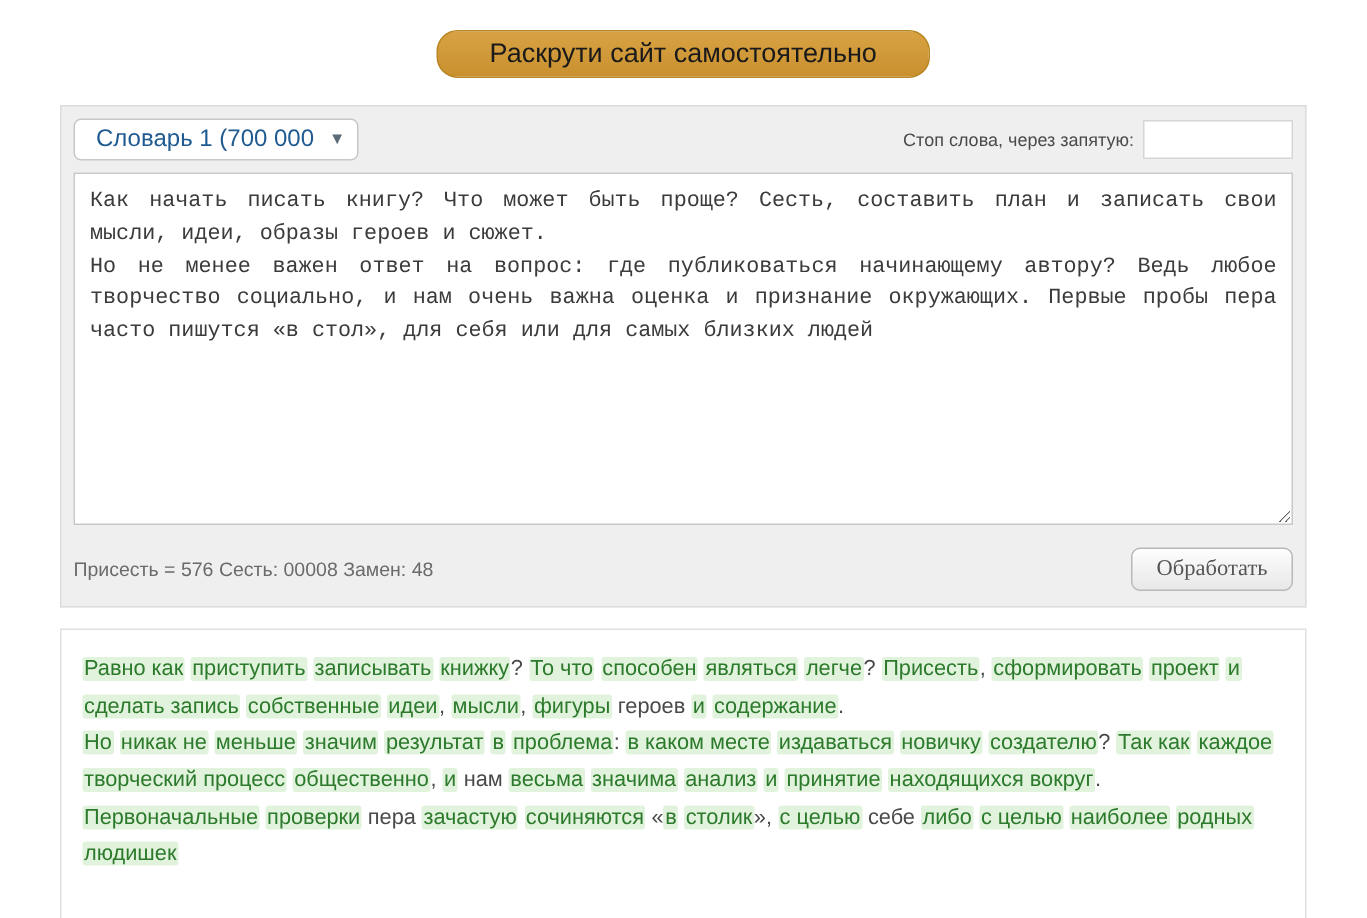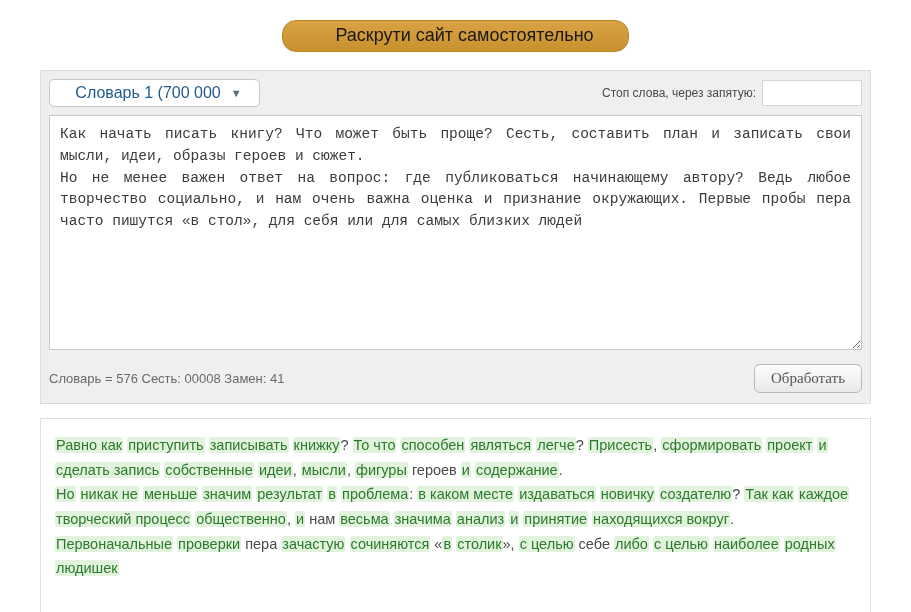--- a/index.html
+++ b/index.html
@@ -8,21 +8,21 @@
     background: #ffffff;
     padding: 20px 40px;
     width: 911px;
   }
   .top-banner {
     display: block;
     margin: 0 auto 18px auto;
     background: linear-gradient(#d8a244, #c9902e);
     border: 1px solid #b88522;
     border-radius: 14px;
-    padding: 4px 34px 5px 52px;
+    padding: 4px 34px 5px 34px;
     color: #1a1a1a;
     font-size: 18px;
     text-align: center;
     width: fit-content;
     cursor: pointer;
   }
   .panel {
     border: 1px solid #dcdcdc;
     background: #efefef;
     padding: 8px;
@@ -35,22 +35,22 @@
   .select-wrap {
     display: flex;
     align-items: center;
     background: #ffffff;
     border: 1px solid #c8c8c8;
     border-radius: 5px;
     padding: 4px 6px 4px 14px;
     color: #1f5a90;
     font-size: 16px;
     cursor: pointer;
-    width: 211px;
-    justify-content: center;
+    width: 190px;
+    justify-content: flex-start;
   }
   .select-wrap .arrow {
     font-size: 11px;
     color: #5b6c78;
     margin-left: 10px;
   }
   .spacer { flex: 1; }
   .stop-label {
     color: #4a4a4a;
     font-size: 12px;
@@ -132,20 +132,20 @@
     <div class="spacer"></div>
     <span class="stop-label">Стоп слова, через запятую:</span>
     <input class="stop-input" type="text" value="" style="">
   </div>
 
   <textarea class="source" style="">Как начать писать книгу? Что может быть проще? Сесть, составить план и записать свои мысли, идеи, образы героев и сюжет.
 Но не менее важен ответ на вопрос: где публиковаться начинающему автору? Ведь любое творчество социально, и нам очень важна оценка и признание окружающих. Первые пробы пера часто пишутся «в стол», для себя или для самых близких людей</textarea>
 
   <div class="action-row">
     <div class="stats">
-      <span>Словарь = </span><span>576</span><span>  Сесть: </span><span>00008</span><span>  Замен: </span><span>41</span>
+      <span>Присесть = </span><span>576</span><span>  Сесть: </span><span>00008</span><span>  Замен: </span><span>48</span>
     </div>
     <div class="spacer"></div>
     <button class="process-btn">Обработать</button>
   </div>
 </div>
 
 <div class="output-panel" id="output"><span class="hl">Равно как</span><span class="plain"> </span><span class="hl">приступить</span><span class="plain"> </span><span class="hl">записывать</span><span class="plain"> </span><span class="hl">книжку</span><span class="plain">? </span><span class="hl">То что</span><span class="plain"> </span><span class="hl">способен</span><span class="plain"> </span><span class="hl">являться</span><span class="plain"> </span><span class="hl">легче</span><span class="plain">? </span><span class="hl">Присесть</span><span class="plain">, </span><span class="hl">сформировать</span><span class="plain"> </span><span class="hl">проект</span><span class="plain"> </span><span class="hl">и</span><span class="plain"> </span><span class="hl">сделать запись</span><span class="plain"> </span><span class="hl">собственные</span><span class="plain"> </span><span class="hl">идеи</span><span class="plain">, </span><span class="hl">мысли</span><span class="plain">, </span><span class="hl">фигуры</span><span class="plain"> героев </span><span class="hl">и</span><span class="plain"> </span><span class="hl">содержание</span><span class="plain">.</span><br><span class="hl">Но</span><span class="plain"> </span><span class="hl">никак не</span><span class="plain"> </span><span class="hl">меньше</span><span class="plain"> </span><span class="hl">значим</span><span class="plain"> </span><span class="hl">результат</span><span class="plain"> </span><span class="hl">в</span><span class="plain"> </span><span class="hl">проблема</span><span class="plain">: </span><span class="hl">в каком месте</span><span class="plain"> </span><span class="hl">издаваться</span><span class="plain"> </span><span class="hl">новичку</span><span class="plain"> </span><span class="hl">создателю</span><span class="plain">? </span><span class="hl">Так как</span><span class="plain"> </span><span class="hl">каждое</span><span class="plain"> </span><span class="hl">творческий процесс</span><span class="plain"> </span><span class="hl">общественно</span><span class="plain">, </span><span class="hl">и</span><span class="plain"> нам </span><span class="hl">весьма</span><span class="plain"> </span><span class="hl">значима</span><span class="plain"> </span><span class="hl">анализ</span><span class="plain"> </span><span class="hl">и</span><span class="plain"> </span><span class="hl">принятие</span><span class="plain"> </span><span class="hl">находящихся вокруг</span><span class="plain">. </span><span class="hl">Первоначальные</span><span class="plain"> </span><span class="hl">проверки</span><span class="plain"> пера </span><span class="hl">зачастую</span><span class="plain"> </span><span class="hl">сочиняются</span><span class="plain"> «</span><span class="hl">в</span><span class="plain"> </span><span class="hl">столик</span><span class="plain">», </span><span class="hl">с целью</span><span class="plain"> себе </span><span class="hl">либо</span><span class="plain"> </span><span class="hl">с целью</span><span class="plain"> </span><span class="hl">наиболее</span><span class="plain"> </span><span class="hl">родных</span><span class="plain"> </span><span class="hl">людишек</span></div>
 
 </body></html>

